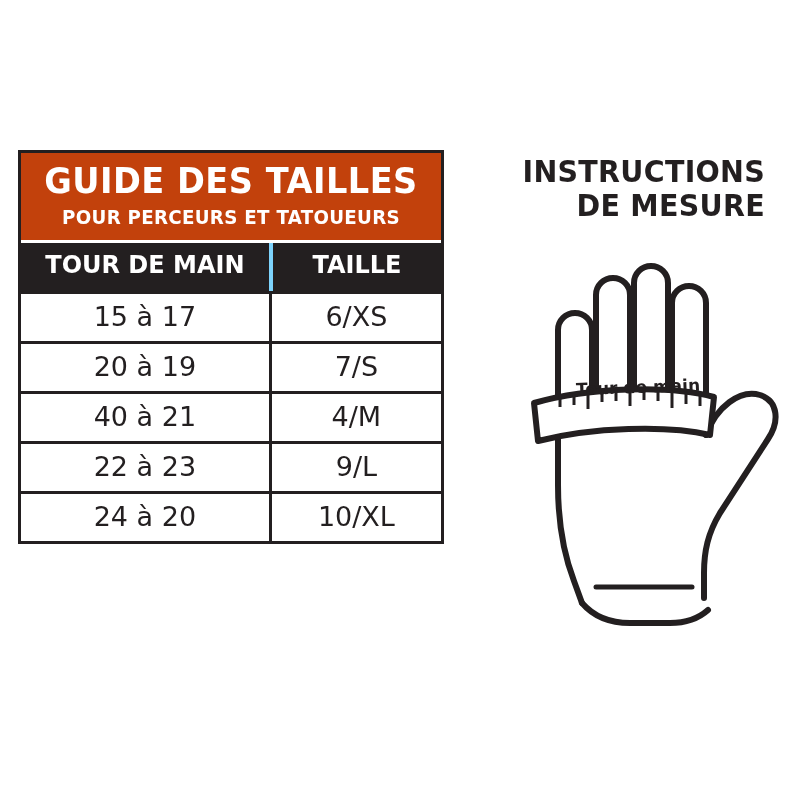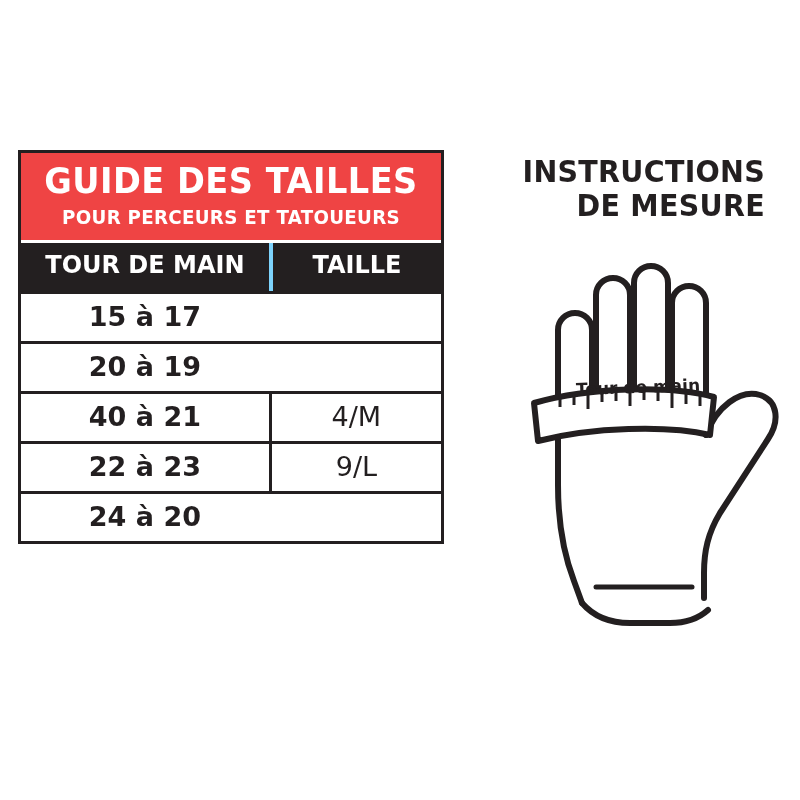--- a/index.html
+++ b/index.html
@@ -25,21 +25,21 @@
   .table-block {
     position: absolute;
     left: 18px;
     top: 150px;
     width: 426px;
     border: 3px solid #231f20;
     box-sizing: border-box;
     background: #ffffff;
   }
   .table-header {
-    background: #ef4444;
+    background: #c2410c;
     color: #ffffff;
     text-align: center;
     padding: 10px 6px 12px 6px;
   }
   .table-title {
     font-family: "DejaVu Sans", sans-serif;
     font-weight: bold;
     font-size: 35px;
     letter-spacing: 0.5px;
     line-height: 1.05;
@@ -76,21 +76,21 @@
     border-top: 3px solid #231f20;
   }
   .cell {
     font-family: "DejaVu Sans", sans-serif;
     font-size: 27px;
     text-align: center;
     padding: 7px 4px 9px 4px;
     box-sizing: border-box;
     color: #231f20;
   }
-  .cell.c1 { width: 59%; font-weight: bold; }
+  .cell.c1 { width: 59%; }
   .cell.c2 { width: 41%; border-left: 3px solid #231f20; }
 
   
   .instr-block {
     position: absolute;
     left: 453px;
     top: 155px;
     width: 320px;
     text-align: right;
   }
@@ -138,34 +138,37 @@
 
     <div class="head-row">
       <div class="head-cell c1">
         <div>TOUR DE MAIN</div>
       </div>
       <div class="head-cell c2">TAILLE</div>
     </div>
 
     <div class="row">
       <div class="cell c1">15 à 17</div>
+      <div class="cell c2">6/XS</div>
     </div>
     <div class="row">
       <div class="cell c1">20 à 19</div>
+      <div class="cell c2">7/S</div>
     </div>
     <div class="row">
       <div class="cell c1">40 à 21</div>
       <div class="cell c2">4/M</div>
     </div>
     <div class="row">
       <div class="cell c1">22 à 23</div>
       <div class="cell c2">9/L</div>
     </div>
     <div class="row">
       <div class="cell c1">24 à 20</div>
+      <div class="cell c2">10/XL</div>
     </div>
 
   </div>
 
   <div class="instr-block">
     <div class="instr-title">INSTRUCTIONS</div>
     <div class="instr-title">DE MESURE</div>
   </div>
 
   <div class="hand-wrap">

